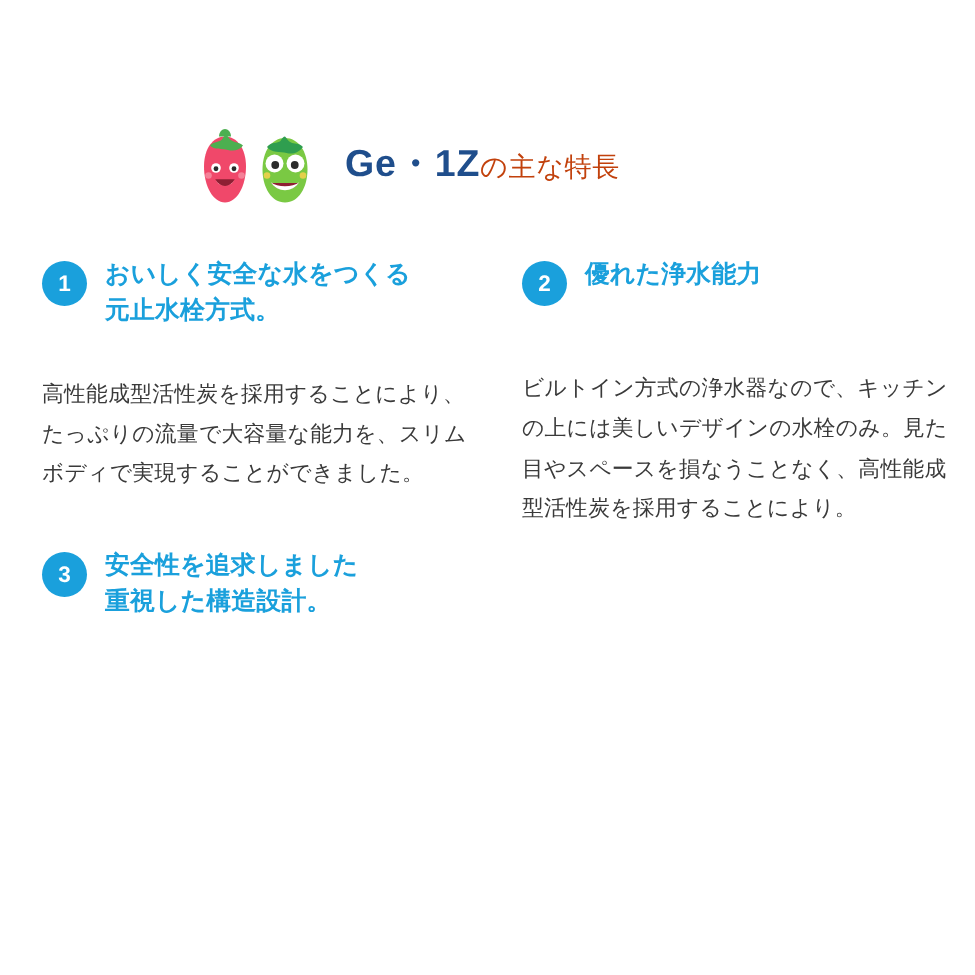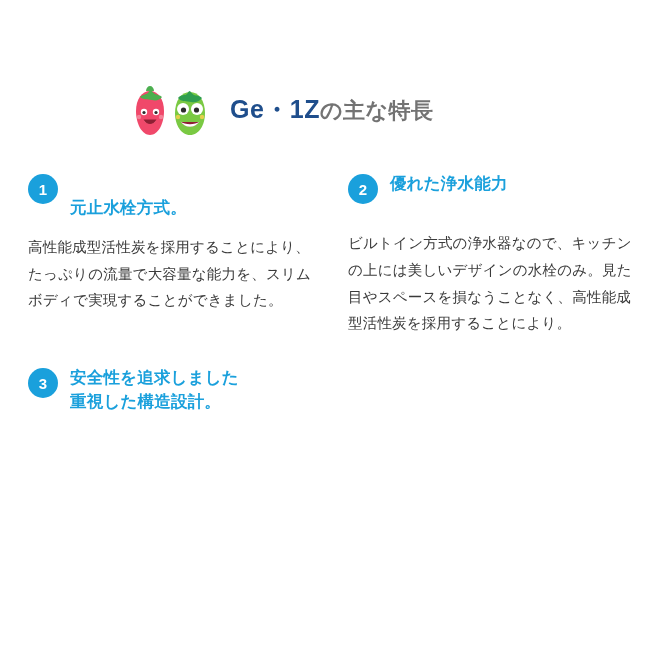--- a/index.html
+++ b/index.html
@@ -46,23 +46,23 @@
 
   .title-text {
     font-size: 25px;
     font-weight: bold;
     color: #1f4e8c;
     letter-spacing: 0.5px;
     white-space: nowrap;
     line-height: 1;
   }
   .title-text .sub {
-    font-size: 22px;
-    font-weight: bold;
-    color: #737373;
+    font-size: 18px;
+    font-weight: normal;
+    color: #c2410c;
   }
 
   
   .col-left {
     position: absolute;
     left: 28px;
     top: 172px;
     width: 292px;
   }
   .col-right {
@@ -100,21 +100,21 @@
     line-height: 1;
   }
   .item-title {
     font-size: 16.5px;
     font-weight: bold;
     color: #1aa0dc;
     line-height: 1.45;
     letter-spacing: 0.2px;
   }
   .item-body {
-    margin-top: 14px;
+    margin-top: 30px;
     font-size: 14.5px;
     color: #3a3a3a;
     line-height: 1.85;
     letter-spacing: 0.2px;
   }
   .item-body p { margin: 0; }
 </style>
 </head>
 <body>
 
@@ -158,21 +158,21 @@
 
     <div class="title-text">
       <span>Ge・1Z</span><span class="sub">の主な特長</span>
     </div>
   </div>
 
   <div class="col-left">
     <div class="item-head">
       <div class="badge">1</div>
       <div class="item-title">
-        <br>
+        <span>おいしく安全な水をつくる</span><br>
         <span>元止水栓方式。</span>
       </div>
     </div>
     <div class="item-body">
       <p>高性能成型活性炭を採用することにより、たっぷりの流量で大容量な能力を、スリムボディで実現することができました。</p>
     </div>
   </div>
 
   <div class="col-right">
     <div class="item-head">

